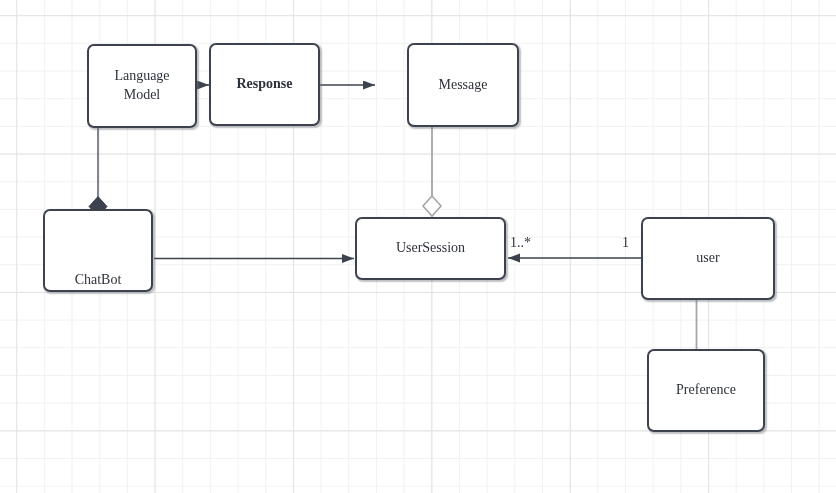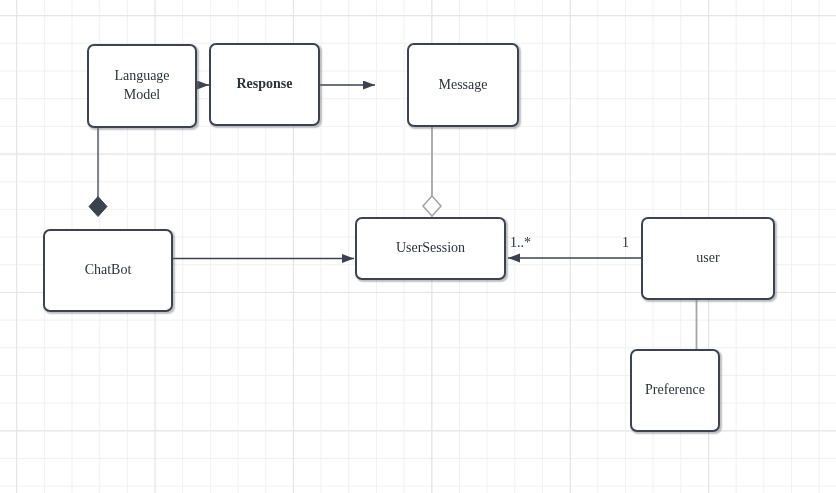--- a/index.html
+++ b/index.html
@@ -110,33 +110,33 @@
   </div>
 
   <div class="node" style="left:209px; top:43px; width:111px; height:83px;font-weight:bold;">
     <span class="label">Response</span>
   </div>
 
   <div class="node" style="left:376px; top:43px; width:112px; height:84px;margin-left:31px;">
     <span class="label">Message</span>
   </div>
 
-  <div class="node" style="left:43px; top:229px; width:130px; height:83px;">
+  <div class="node" style="left:43px; top:209px; width:110px; height:83px;align-items:flex-end;">
     <span class="label">ChatBot</span>
   </div>
 
   <div class="node" style="left:355px; top:217px; width:151px; height:63px;">
     <span class="label">UserSession</span>
   </div>
 
   <div class="node" style="left:641px; top:217px; width:134px; height:83px;">
     <span class="label">user</span>
   </div>
 
-  <div class="node" style="left:630px; top:349px; width:90px; height:83px;">
+  <div class="node" style="left:647px; top:349px; width:118px; height:83px;">
     <span class="label">Preference</span>
   </div>
 
   <div class="edge-label" style="left:510px; top:236px;">1..*</div>
 
   <div class="edge-label" style="left:622px; top:236px;">1</div>
 
 </div>
 
 </body></html>

